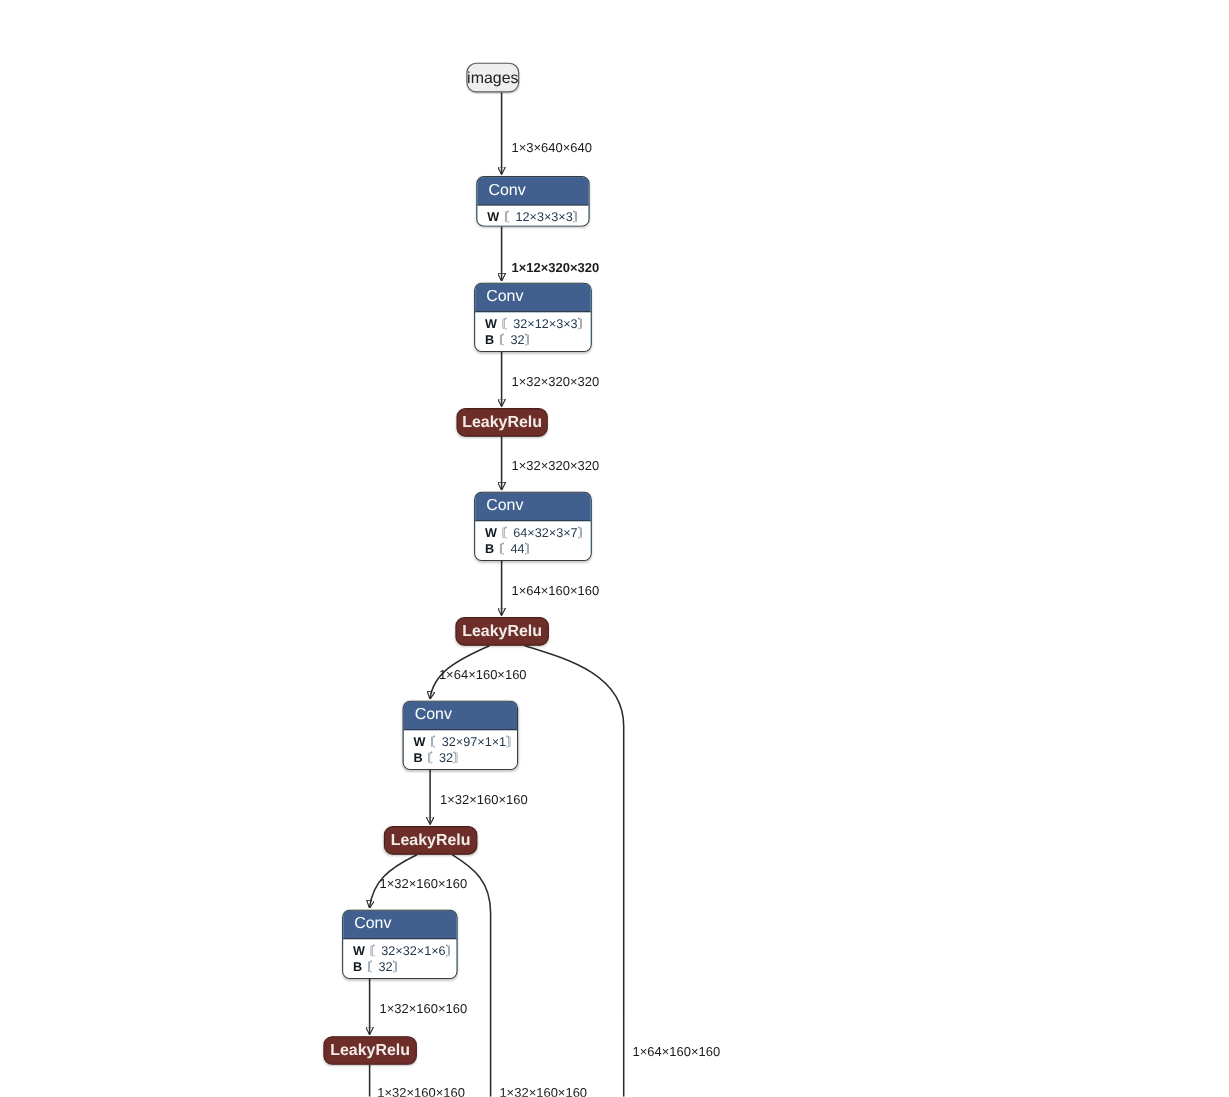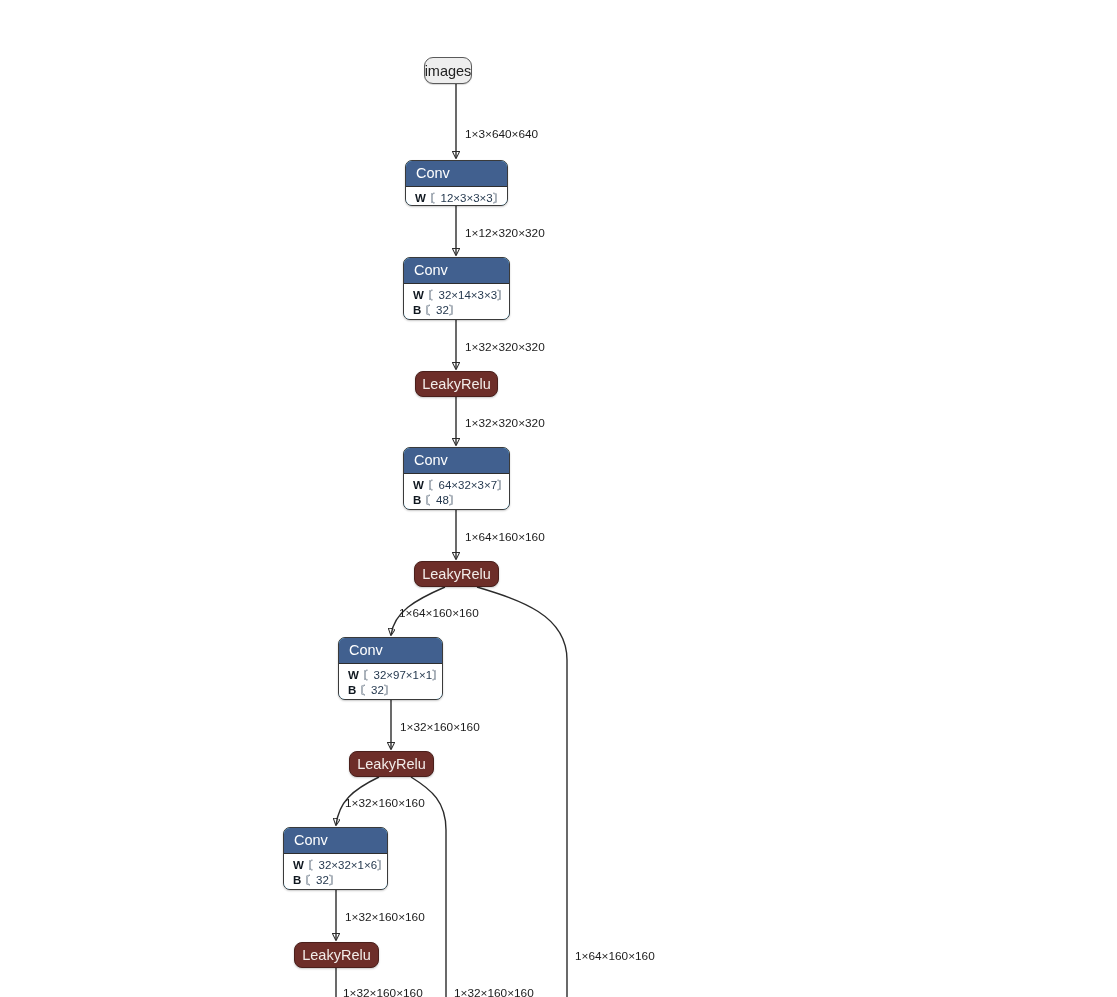--- a/index.html
+++ b/index.html
@@ -53,28 +53,30 @@
   .node-act {
     background: #6d2e29;
     border: 1.4px solid #4a1f1b;
     border-radius: 8px;
     color: #f2ece9;
     font-size: 14.5px;
     display: flex;
     align-items: center;
     justify-content: center;
     box-shadow: 0 1px 2px rgba(0,0,0,0.22);
+    font-weight: bold;
   }
   
   .node-op {
     background: #7dd3fc;
     border: 1.4px solid #3a3a3a;
     border-radius: 7px;
     overflow: hidden;
     box-shadow: 0 1px 2px rgba(0,0,0,0.22);
+    margin-left: 28px;
   }
   .node-op .op-header {
     background: #41608f;
     color: #ffffff;
     font-size: 14.5px;
     padding: 3px 10px 4px 10px;
     line-height: 18px;
     border-bottom: 1.2px solid #2e2e2e;
   }
   .node-op .op-body {
@@ -123,21 +125,21 @@
         <path d="M 477 587 C 520 600 567 615 567 660 L 567 997"></path>
         <path d="M 391 700 L 391 749" marker-end="url(#arrow)"></path>
         <path d="M 379 777 C 352 790 339 802 336 825" marker-end="url(#arrow)"></path>
         <path d="M 411 777 C 432 790 446 802 446 830 L 446 997"></path>
         <path d="M 336 890 L 336 940" marker-end="url(#arrow)"></path>
         <path d="M 336 968 L 336 997"></path>
       </g>
   </svg>
   <div id="labels">
       <div class="edge-label" style="left: 465px; top: 115px; margin-top: 12px;">1×3×640×640</div>
-      <div class="edge-label" style="left: 465px; top: 226px;">1×12×320×320</div>
+      <div class="edge-label" style="left: 465px; top: 236px; font-weight: bold;">1×12×320×320</div>
       <div class="edge-label" style="left: 465px; top: 340px;">1×32×320×320</div>
       <div class="edge-label" style="left: 465px; top: 416px;">1×32×320×320</div>
       <div class="edge-label" style="left: 465px; top: 530px;">1×64×160×160</div>
       <div class="edge-label" style="left: 399px; top: 606px;">1×64×160×160</div>
       <div class="edge-label" style="left: 575px; top: 949px;">1×64×160×160</div>
       <div class="edge-label" style="left: 400px; top: 720px;">1×32×160×160</div>
       <div class="edge-label" style="left: 345px; top: 796px;">1×32×160×160</div>
       <div class="edge-label" style="left: 454px; top: 986px;">1×32×160×160</div>
       <div class="edge-label" style="left: 345px; top: 910px;">1×32×160×160</div>
       <div class="edge-label" style="left: 343px; top: 986px;">1×32×160×160</div>
@@ -148,32 +150,32 @@
       </div>
       <div class="node node-op" style="left: 405px; top: 160px; width: 103px; height: 46px;">
         <div class="op-header">Conv</div>
         <div class="op-body">
           <div class="op-attr"><span class="k">W</span> <span class="v">〘12×3×3×3〙</span></div>
         </div>
       </div>
       <div class="node node-op" style="left: 403px; top: 257px; width: 107px; height: 63px;">
         <div class="op-header">Conv</div>
         <div class="op-body">
-          <div class="op-attr"><span class="k">W</span> <span class="v">〘32×14×3×3〙</span></div>
+          <div class="op-attr"><span class="k">W</span> <span class="v">〘32×12×3×3〙</span></div>
           <div class="op-attr"><span class="k">B</span> <span class="v">〘32〙</span></div>
         </div>
       </div>
       <div class="node node-act" style="left: 415px; top: 371px; width: 83px; height: 26px;">
         <span>LeakyRelu</span>
       </div>
       <div class="node node-op" style="left: 403px; top: 447px; width: 107px; height: 63px;">
         <div class="op-header">Conv</div>
         <div class="op-body">
           <div class="op-attr"><span class="k">W</span> <span class="v">〘64×32×3×7〙</span></div>
-          <div class="op-attr"><span class="k">B</span> <span class="v">〘48〙</span></div>
+          <div class="op-attr"><span class="k">B</span> <span class="v">〘44〙</span></div>
         </div>
       </div>
       <div class="node node-act" style="left: 414px; top: 561px; width: 85px; height: 26px;">
         <span>LeakyRelu</span>
       </div>
       <div class="node node-op" style="left: 338px; top: 637px; width: 105px; height: 63px;">
         <div class="op-header">Conv</div>
         <div class="op-body">
           <div class="op-attr"><span class="k">W</span> <span class="v">〘32×97×1×1〙</span></div>
           <div class="op-attr"><span class="k">B</span> <span class="v">〘32〙</span></div>

